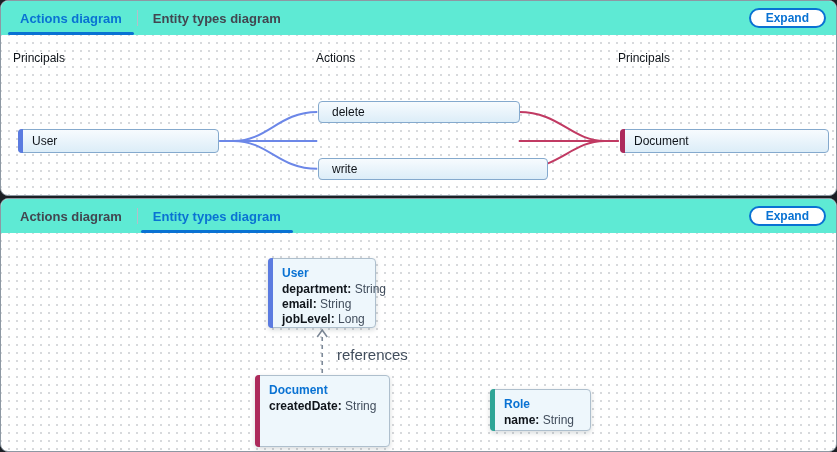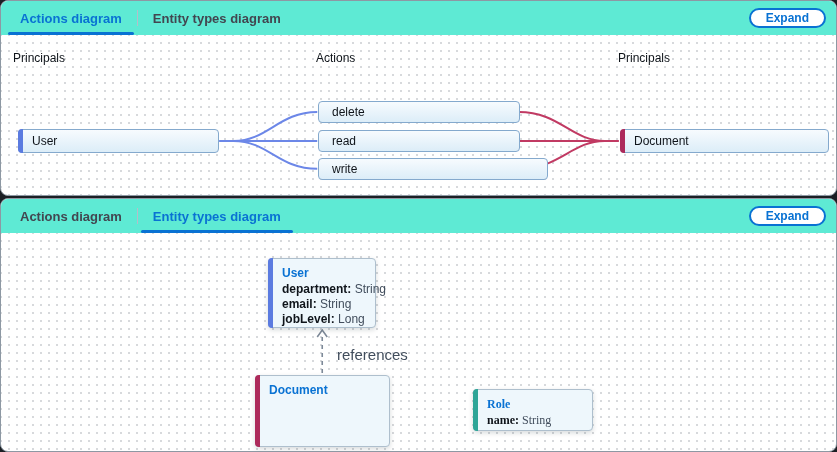--- a/index.html
+++ b/index.html
@@ -128,23 +128,20 @@
       </svg>
 
       <div class="node" style="left:17px; top:94px; width:201px; height:24px;">
         <span class="accent accent-blue"></span>
         <span>User</span>
       </div>
 
       <div class="node" style="left:317px; top:66px; width:202px; height:22px;">
         <span>delete</span>
       </div>
-      <div class="node" style="left:317px; top:95px; width:202px; height:22px;">
-        <span>read</span>
-      </div>
       <div class="node" style="left:317px; top:123px; width:230px; height:22px;">
         <span>write</span>
       </div>
 
       <div class="node" style="left:619px; top:94px; width:209px; height:24px;">
         <span class="accent accent-red"></span>
         <span>Document</span>
       </div>
     </div>
   </section>
@@ -182,23 +179,27 @@
         </div>
         <div class="attr">
           <span class="attr-name">jobLevel:</span>
           <span class="attr-type">Long</span>
         </div>
       </div>
 
       <div class="entity" style="left:254px; top:142px; width:135px; height:72px;">
         <span class="accent accent-red"></span>
         <div class="entity-title">Document</div>
-      </div>
-
-      <div class="entity" style="left:472px; top:156px; width:120px; height:42px;font-family:Liberation Serif, serif;">
+        <div class="attr">
+          <span class="attr-name">createdDate:</span>
+          <span class="attr-type">String</span>
+        </div>
+      </div>
+
+      <div class="entity" style="left:489px; top:156px; width:101px; height:42px;">
         <span class="accent accent-teal"></span>
         <div class="entity-title">Role</div>
         <div class="attr">
           <span class="attr-name">name:</span>
           <span class="attr-type">String</span>
         </div>
       </div>
     </div>
   </section>
 

